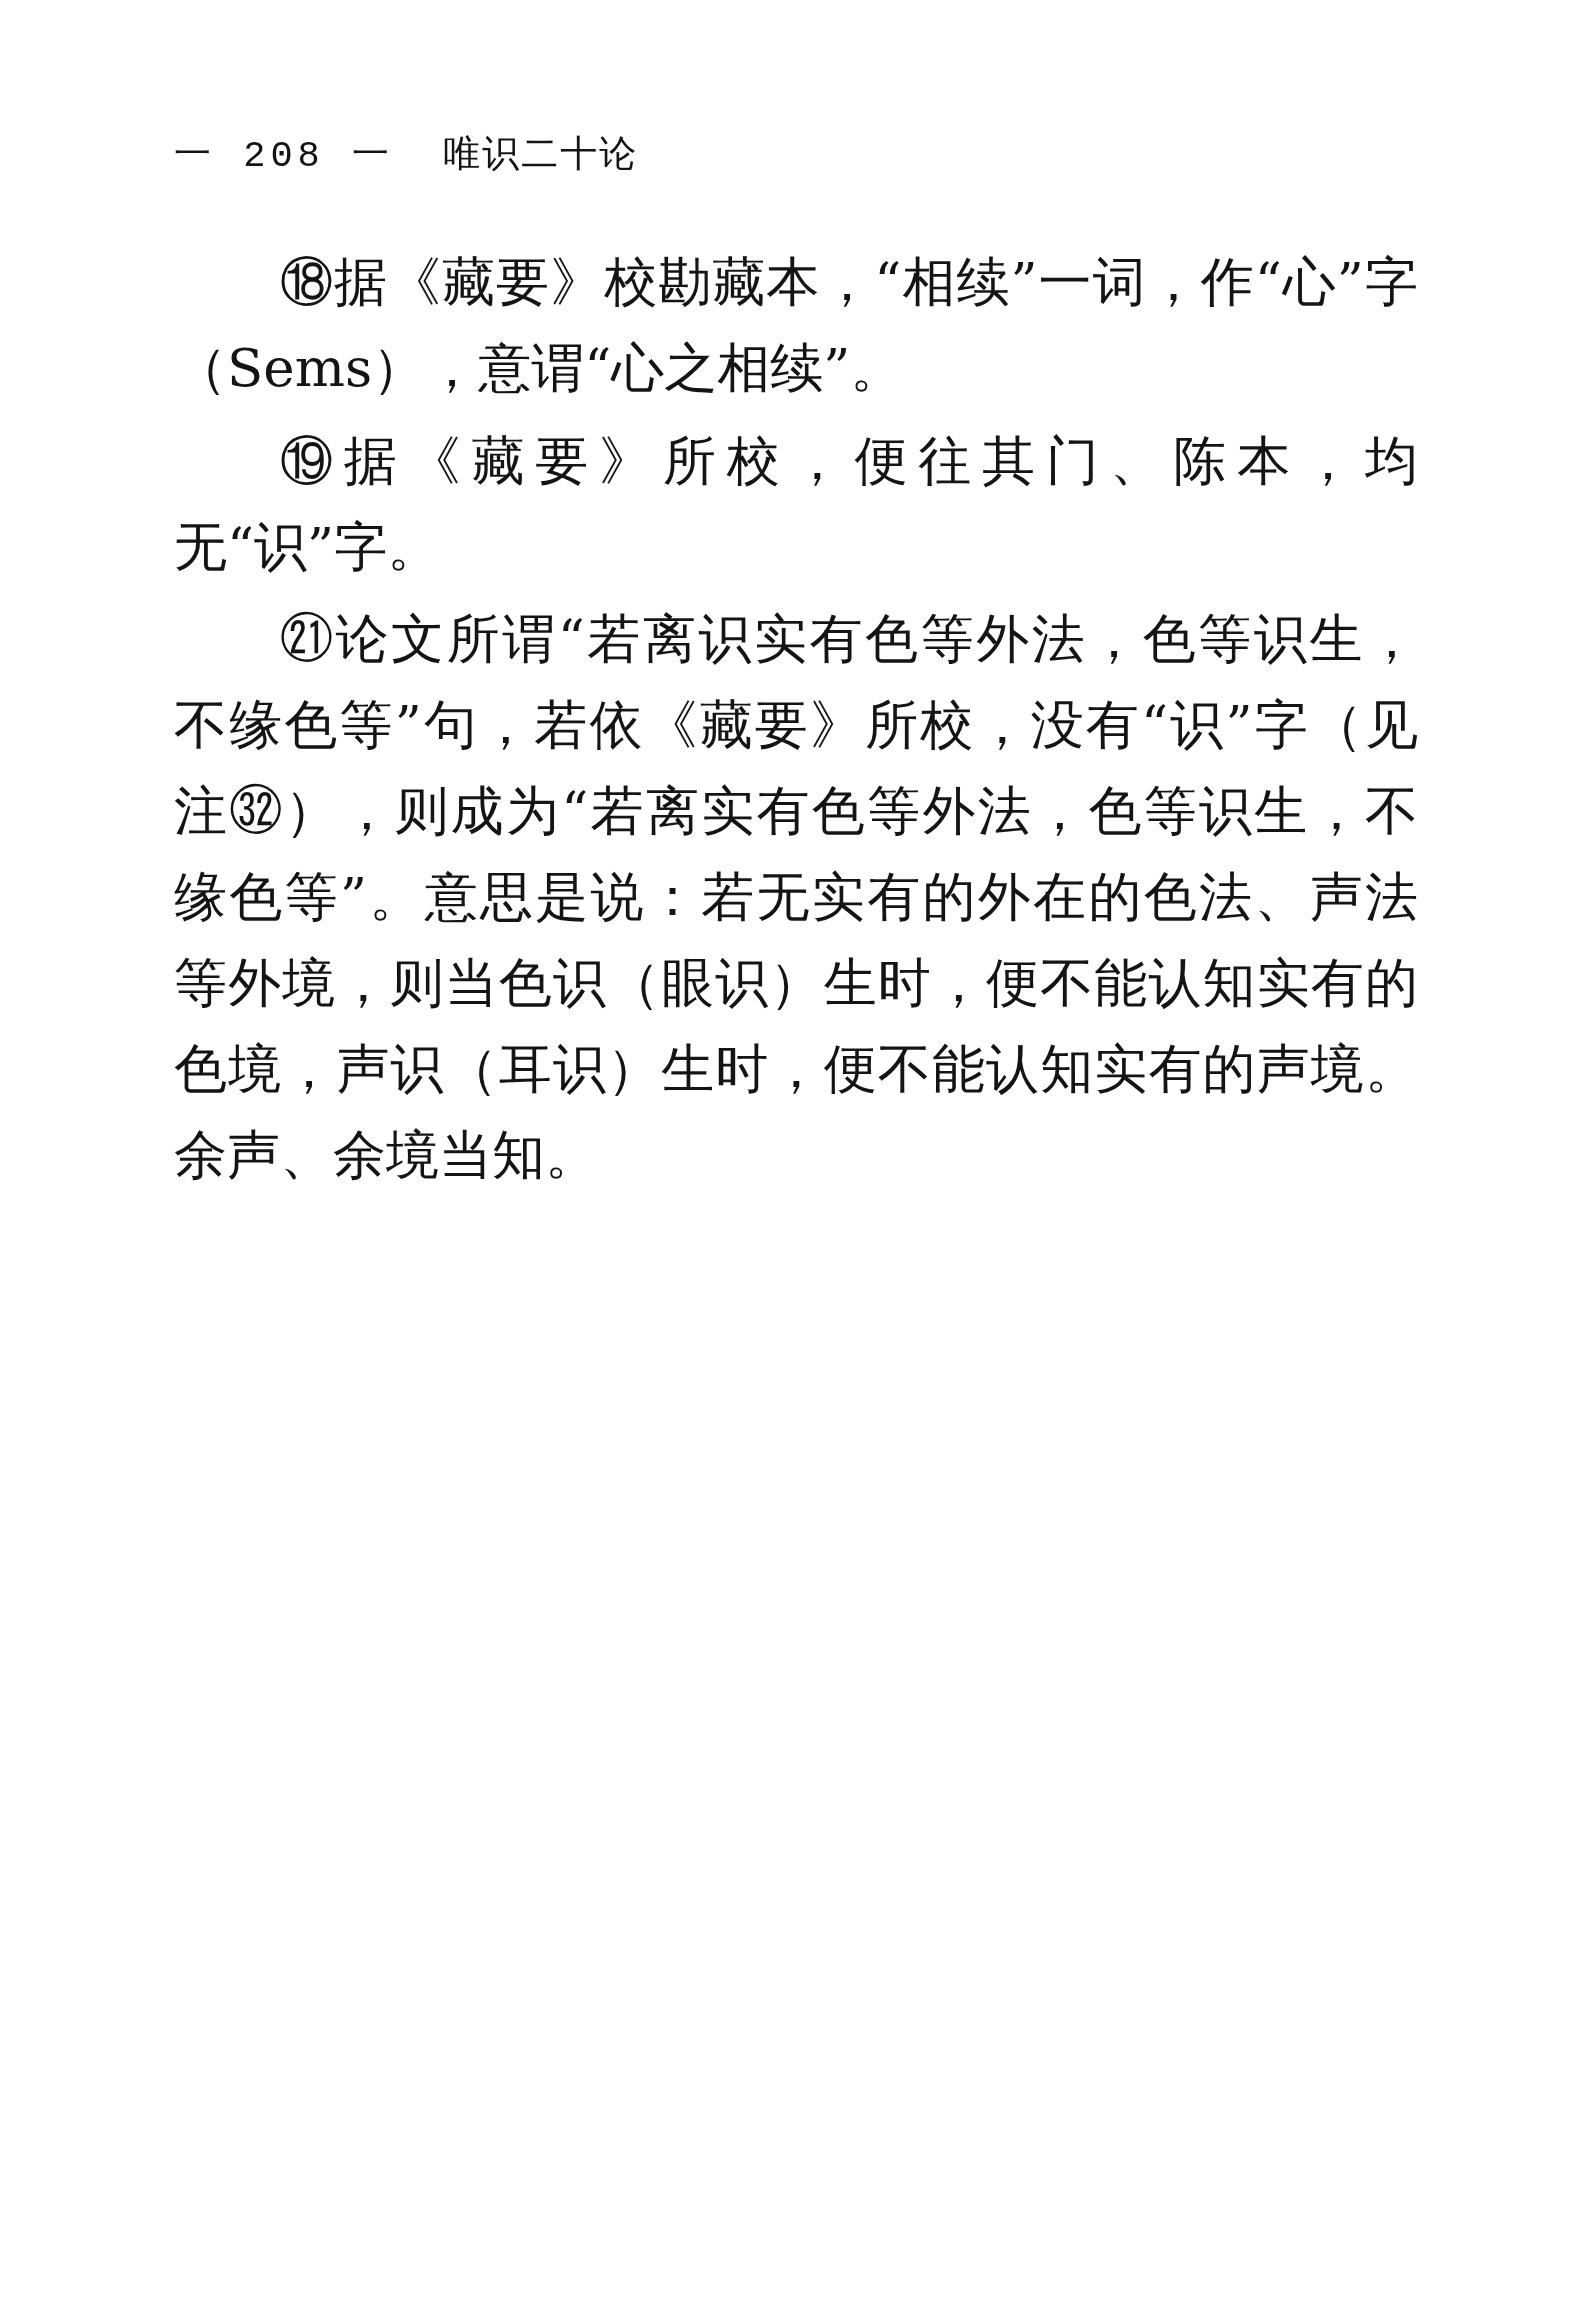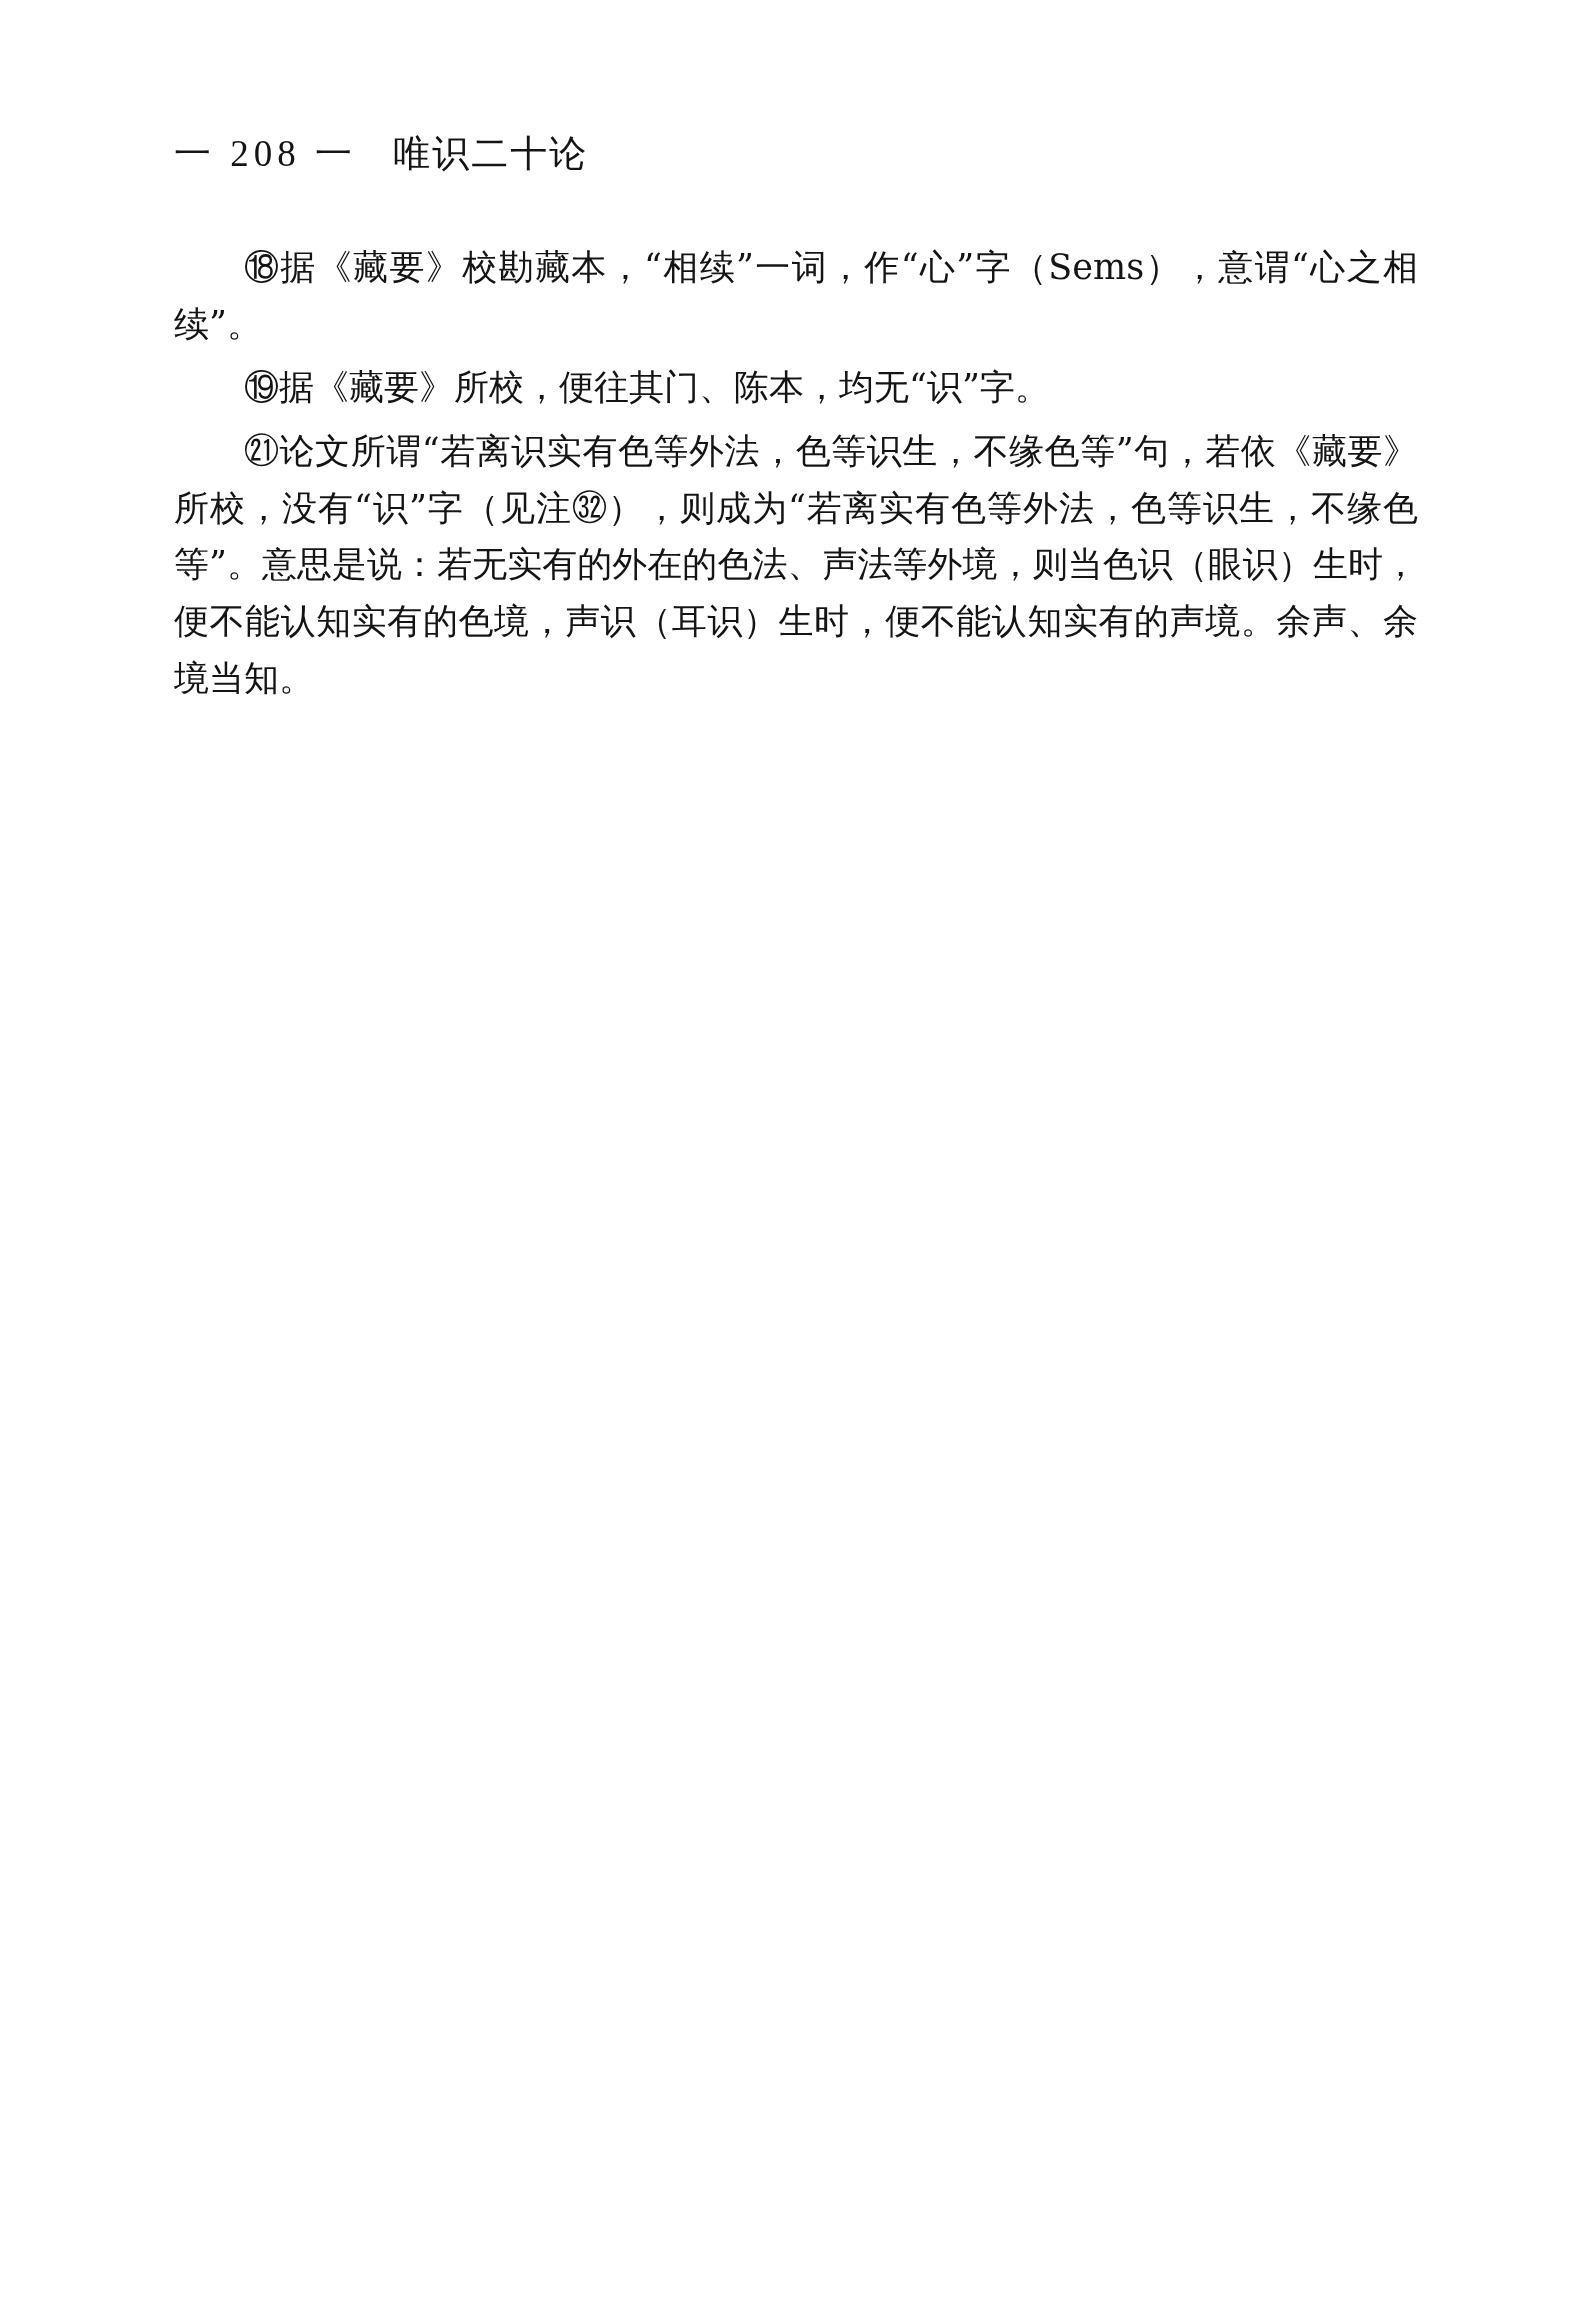--- a/index.html
+++ b/index.html
@@ -20,31 +20,31 @@
     width: 1592px;
     height: 2306px;
     padding: 129px 174px 40px 174px;
     position: relative;
   }
   .header {
     font-size: 37px;
     letter-spacing: 1px;
     margin-bottom: 60px;
     white-space: nowrap;
-    font-family: Liberation Serif, serif;
+    font-family: Liberation Mono, monospace;
   }
   .header .pagenum {
     letter-spacing: 5px;
   }
   .header .title {
     margin-left: 26px;
     letter-spacing: 2px;
   }
   .note {
-    font-size: 35px;
+    font-size: 53px;
     line-height: 1.62;
     text-align: justify;
     text-justify: inter-ideograph;
     text-indent: 2em;
     margin: 0 0 7px 0;
     font-family: "DejaVu Serif", "Liberation Serif", serif;
   }
   .note.tight {
     margin-bottom: 5px;
   }

